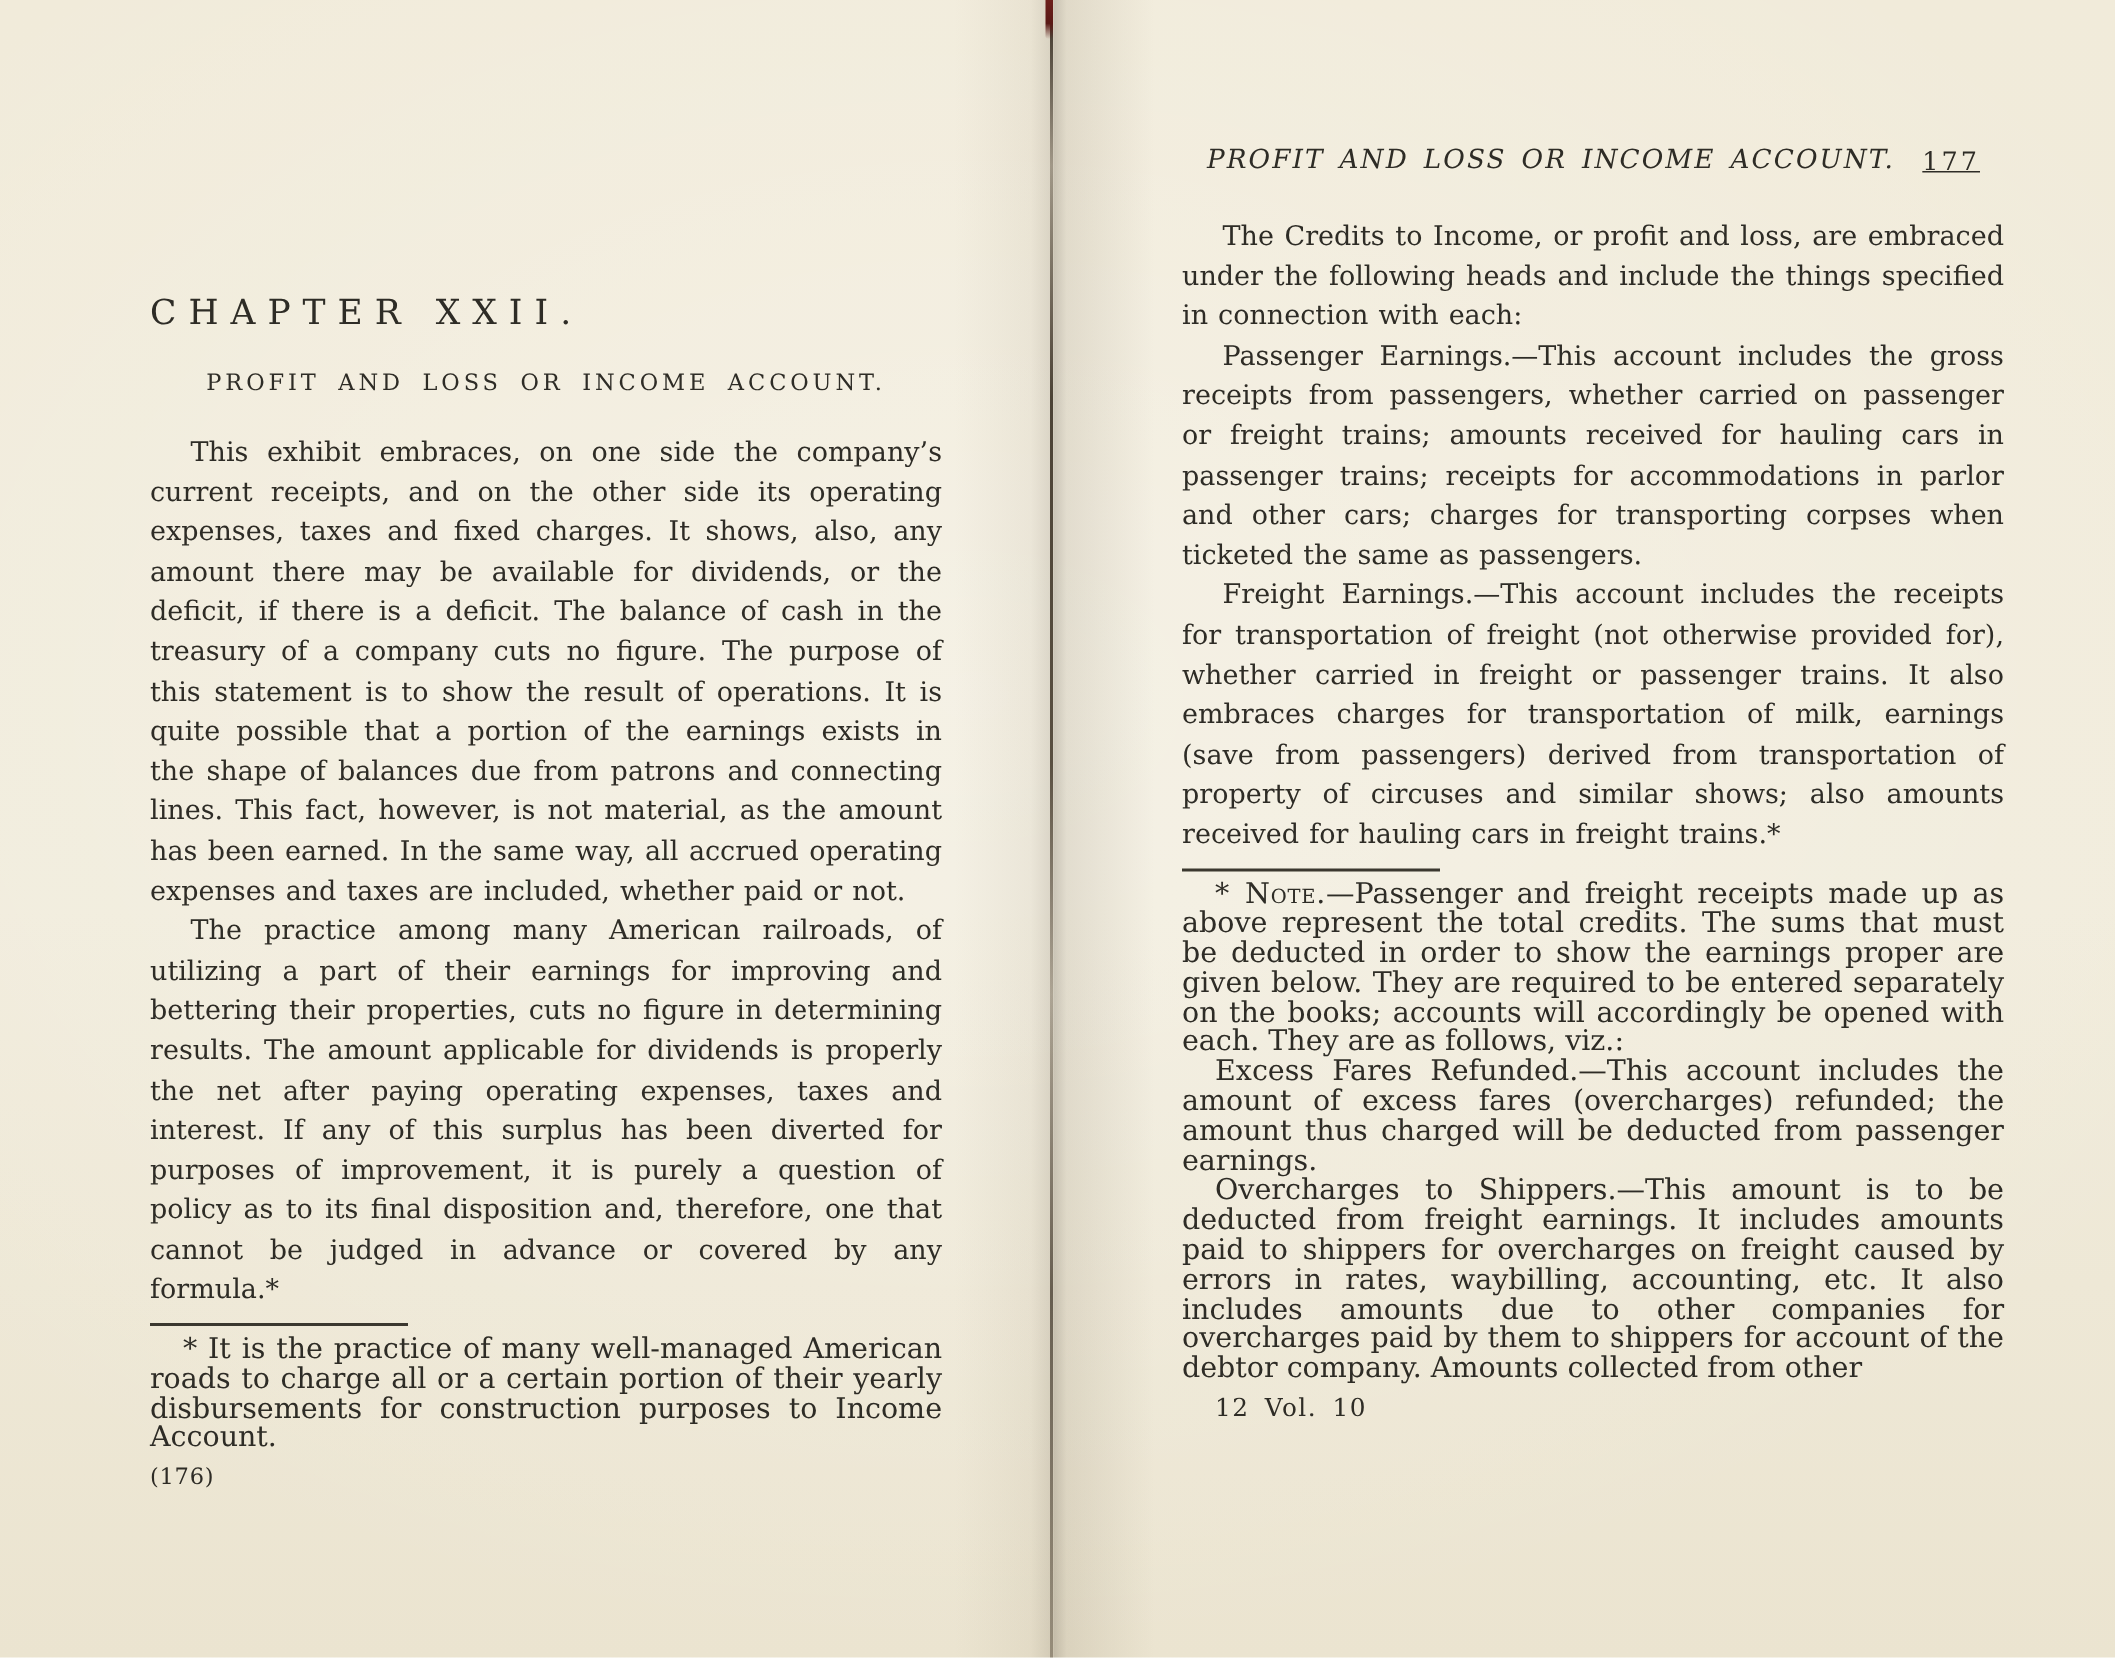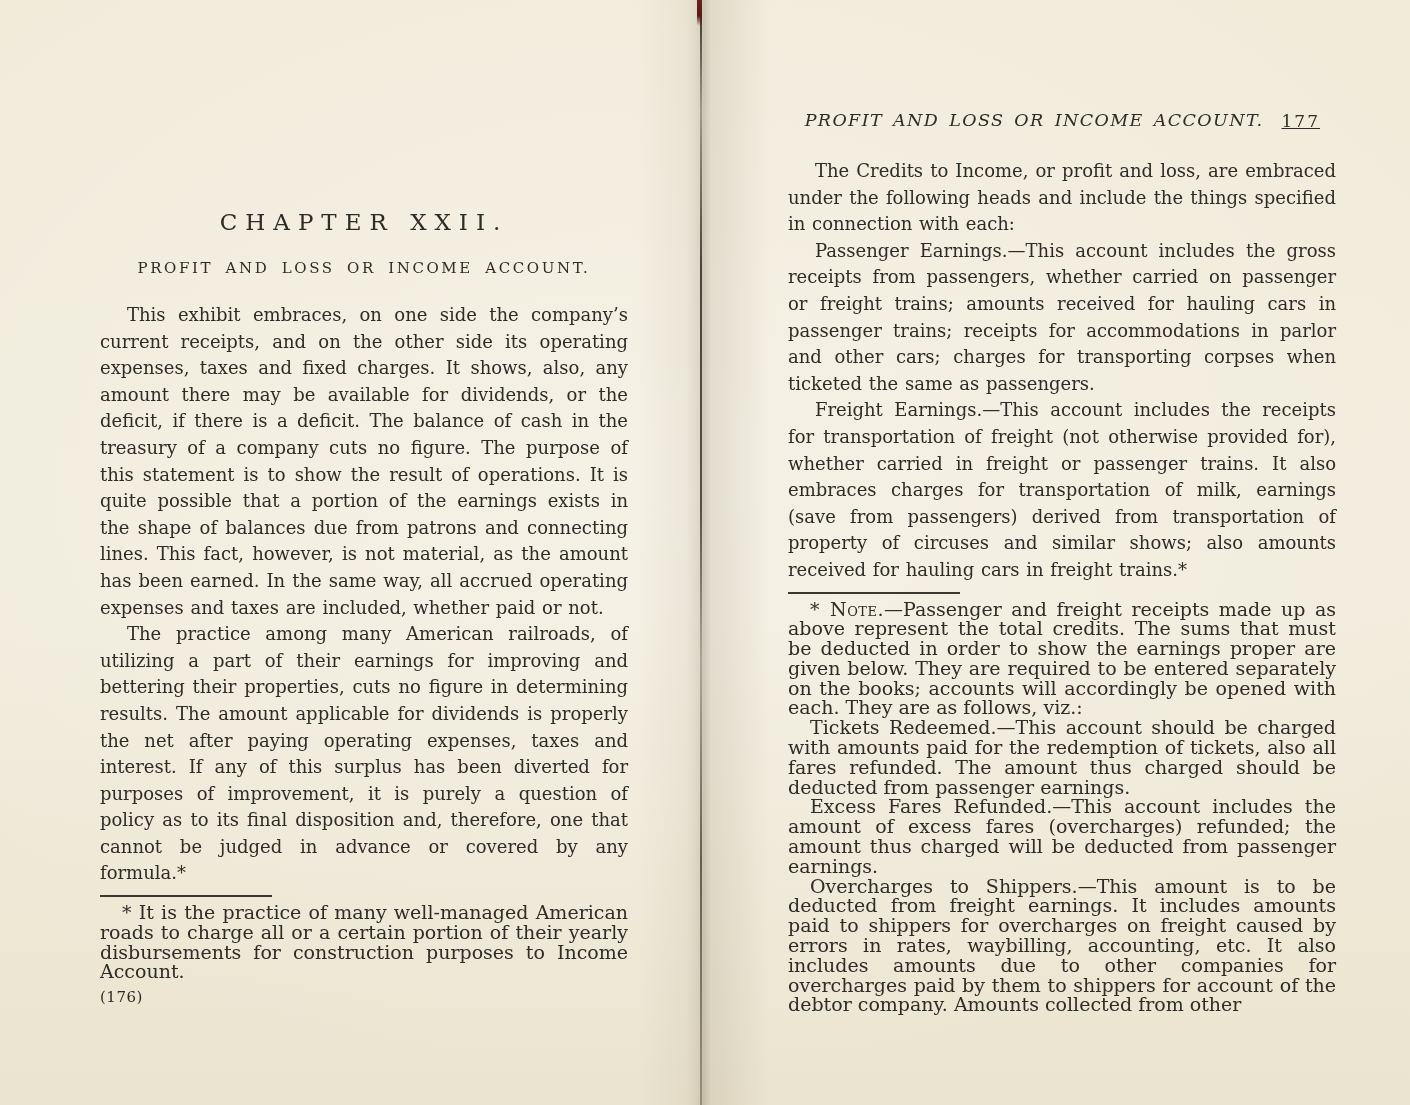--- a/index.html
+++ b/index.html
@@ -34,28 +34,27 @@
       rgba(70,55,36,0.3) 60%,
       rgba(42,32,20,0.65) 78%,
       rgba(60,48,32,0.4) 100%);
   }
   .spine-top-mark {
     position: absolute; left: 697px; top: 0; width: 5px; height: 26px;
     background: linear-gradient(180deg, #6d1f1b 0%, #5a1a16 60%, rgba(90,26,22,0) 100%);
     border-radius: 0 0 2px 2px;
   }
 
-  .page { position: absolute; margin-top: 13px; }
+  .page { position: absolute; }
   .page-left  { left: 100px; top: 198px; width: 528px; }
   .page-right { left: 788px; top: 97px;  width: 548px; }
 
   .chapter-heading {
     font-size: 23px; font-weight: 400;
     letter-spacing: 8px;
-    text-align: center;
     line-height: 1;
     margin: 0;
   }
   .section-heading {
     font-size: 15px; font-weight: 400;
     letter-spacing: 2.6px; word-spacing: 5px;
     text-align: center;
     margin: 27px 0 0 0;
     line-height: 1;
   }
@@ -147,18 +146,18 @@
 
   <div class="body-text">
     <p>The Credits to Income, or profit and loss, are embraced under the following heads and include the things specified in connection with each:</p>
     <p>Passenger Earnings.—This account includes the gross receipts from passengers, whether carried on passenger or freight trains; amounts received for hauling cars in passenger trains; receipts for accommodations in parlor and other cars; charges for transporting corpses when ticketed the same as passengers.</p>
     <p>Freight Earnings.—This account includes the receipts for transportation of freight (not otherwise provided for), whether carried in freight or passenger trains.  It also embraces charges for transportation of milk, earnings (save from passengers) derived from transportation of property of circuses and similar shows; also amounts received for hauling cars in freight trains.*</p>
   </div>
 
   <div class="footnote-rule"></div>
   <div class="footnotes">
     <p><span class="note-lead">* Note.</span><span>—Passenger and freight receipts made up as above represent the total credits.  The sums that must be deducted in order to show the earnings proper are given below.  They are required to be entered separately on the books; accounts will accordingly be opened with each.  They are as follows, viz.:</span></p>
-    <p>Tickets Redeemed.—This account should be charged with amounts paid for the redemption of tickets, also all fares refunded.  The amount thus charged should be deducted from passenger earnings.</p>
     <p>Excess Fares Refunded.—This account includes the amount of excess fares (overcharges) refunded; the amount thus charged will be deducted from passenger earnings.</p>
     <p>Overcharges to Shippers.—This amount is to be deducted from freight earnings.  It includes amounts paid to shippers for overcharges on freight caused by errors in rates, waybilling, accounting, etc.  It also includes amounts due to other companies for overcharges paid by them to shippers for account of the debtor company.  Amounts collected from other</p>
   </div>
 
+  <div class="signature-mark">12  Vol. 10</div>
 </div>
 
 </body></html>

